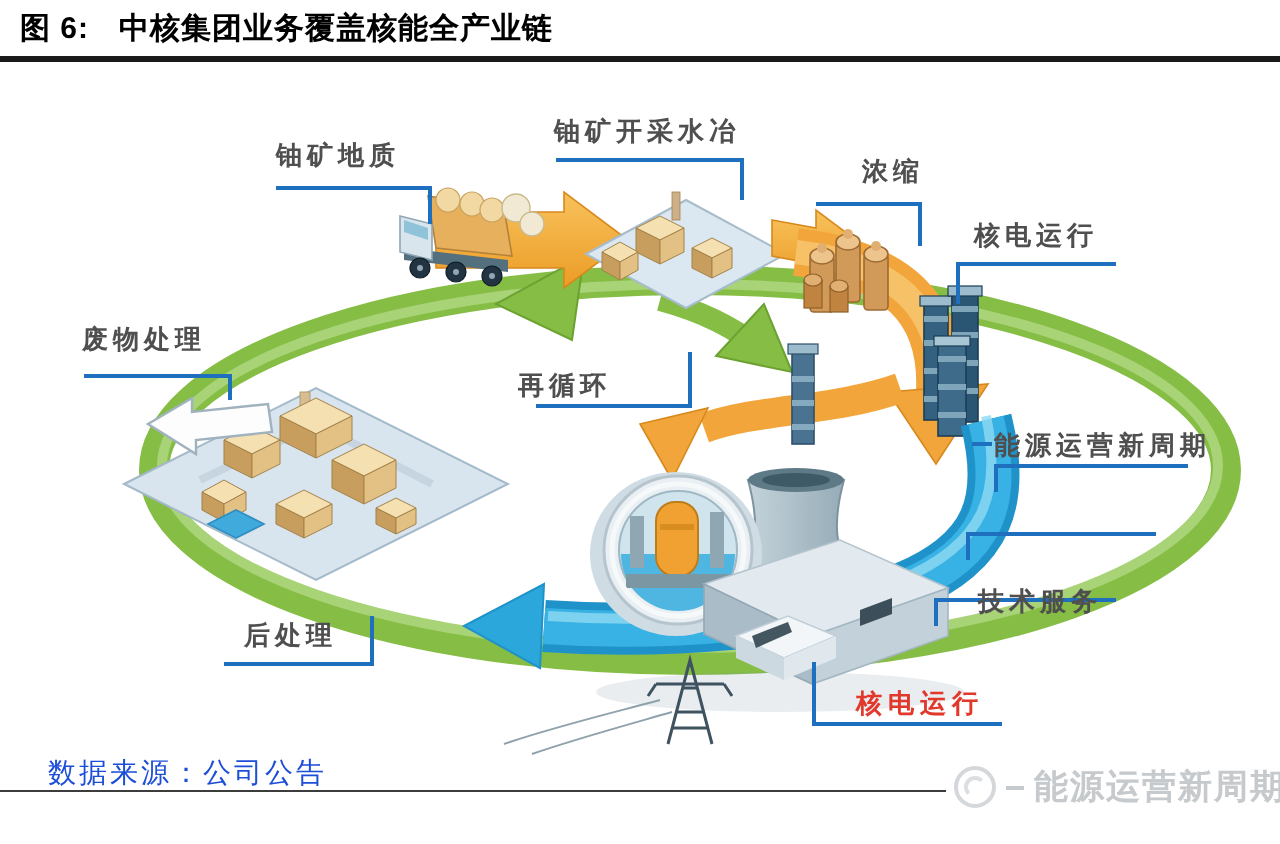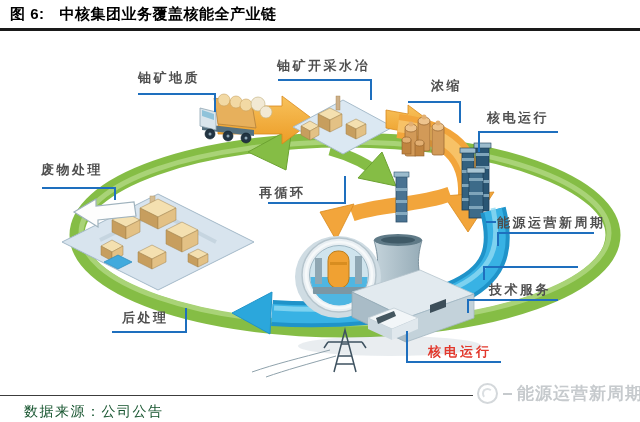--- a/index.html
+++ b/index.html
@@ -8,22 +8,22 @@
   .fig-head{position:absolute;left:10px;top:5px;font-size:15px;font-weight:bold;color:#000;
             letter-spacing:.5px;white-space:nowrap;}
   .fig-head .fig-label{margin-right:15px;}
   .head-rule{position:absolute;left:0;top:28px;width:640px;height:3px;background:var(--rule-black,#1a1a1a);}
   svg.diagram{position:absolute;left:0;top:0;}
   .lbl{position:absolute;font-size:13px;font-weight:600;letter-spacing:2.5px;
        color:var(--label-gray,#4f4f4f);white-space:nowrap;}
   .lbl.red{color:var(--operation-red,#e2382c);letter-spacing:3px;}
   .conn{fill:none;stroke:var(--connector-blue,#1e6fbe);stroke-width:2;}
   .foot-rule{position:absolute;left:0;top:395px;width:473px;height:1px;background:#3c3c3c;}
-  .source{position:absolute;left:24px;top:403px;font-family:"Liberation Serif",serif;
-          font-size:14px;color:#14532d;letter-spacing:1.5px;}
+  .source{position:absolute;left:24px;top:378px;font-family:"Liberation Serif",serif;
+          font-size:14px;color:#1d4ed8;letter-spacing:1.5px;}
   .watermark{position:absolute;left:477px;top:382px;display:flex;align-items:center;gap:5px;
              color:var(--watermark-gray,#c6cacd);}
   .wm-icon{width:17px;height:17px;border:2px solid #d4d8db;border-radius:50%;position:relative;flex:0 0 auto;}
   .wm-icon::after{content:"";position:absolute;left:3px;top:3px;width:7px;height:7px;border-radius:50%;
                   border:2px solid #dbdfe2;border-color:#dbdfe2 transparent transparent #dbdfe2;}
   .wm-dash{width:9px;height:2px;background:var(--watermark-gray,#c6cacd);flex:0 0 auto;}
   .wm-text{font-size:17px;font-weight:bold;letter-spacing:1px;white-space:nowrap;}
 </style>
 </head>
 <body>
@@ -227,21 +227,21 @@
       <path class="conn" d="M268 203 H345 V176"></path>
       <path class="conn" d="M112 332 H186 V308"></path>
     </g>
   </svg>
 
   <div class="lbl" style="left:138px;top:69px">铀矿地质</div>
   <div class="lbl" style="left:277px;top:57px">铀矿开采水冶</div>
   <div class="lbl" style="left:431px;top:77px">浓缩</div>
   <div class="lbl" style="left:487px;top:109px">核电运行</div>
   <div class="lbl" style="left:497px;top:214px">能源运营新周期</div>
-  <div class="lbl" style="left:489px;top:281px">技术服务</div>
+  <div class="lbl" style="left:489px;top:292px">技术服务</div>
   <div class="lbl" style="left:41px;top:161px">废物处理</div>
   <div class="lbl red" style="left:428px;top:343px">核电运行</div>
   <div class="lbl" style="left:259px;top:184px">再循环</div>
   <div class="lbl" style="left:122px;top:309px">后处理</div>
 
   <div class="foot-rule"></div>
   <div class="source">数据来源：公司公告</div>
   <div class="watermark">
     <span class="wm-icon"></span>
     <span class="wm-dash"></span>

